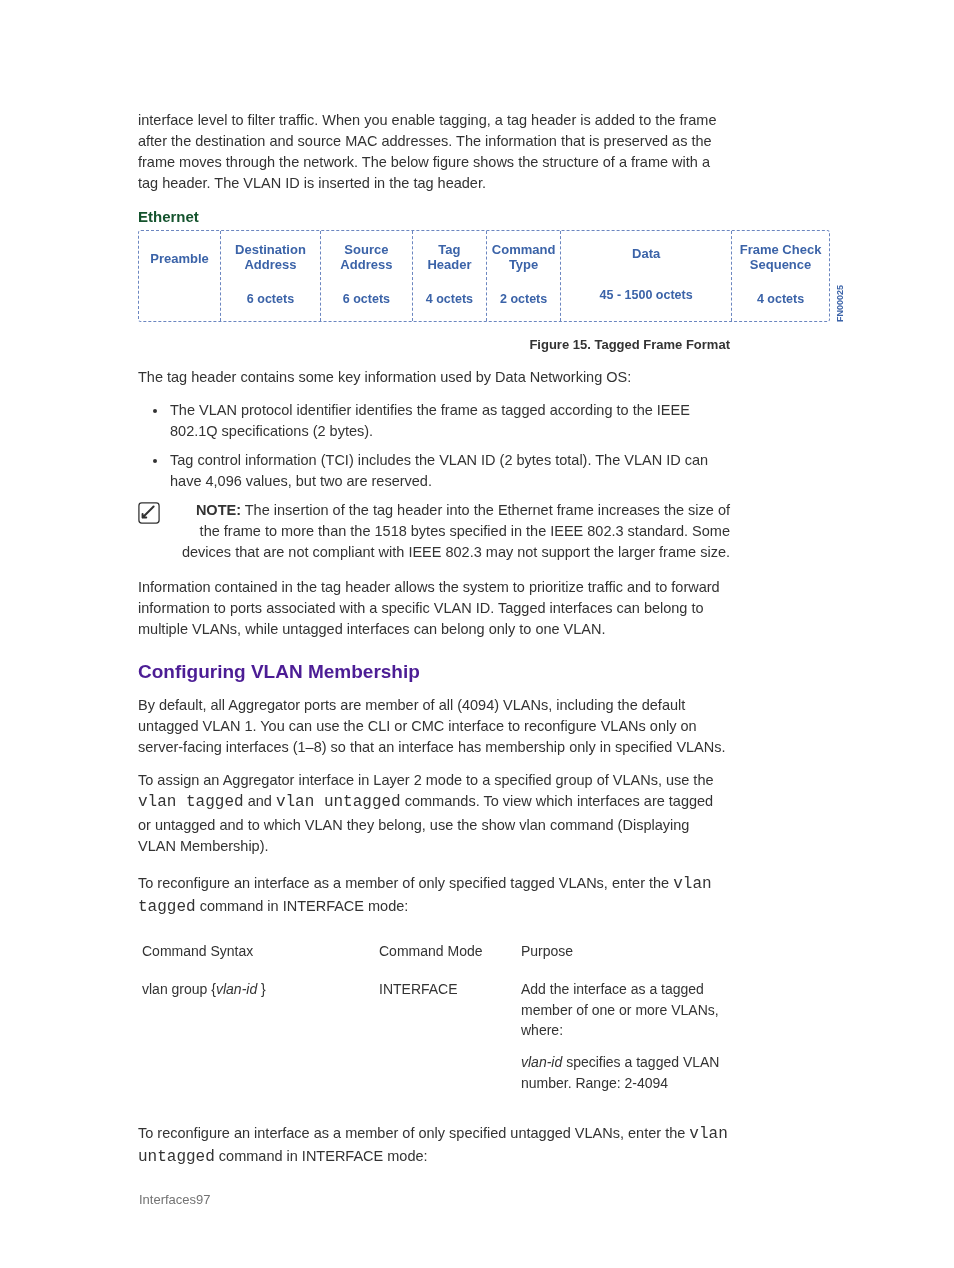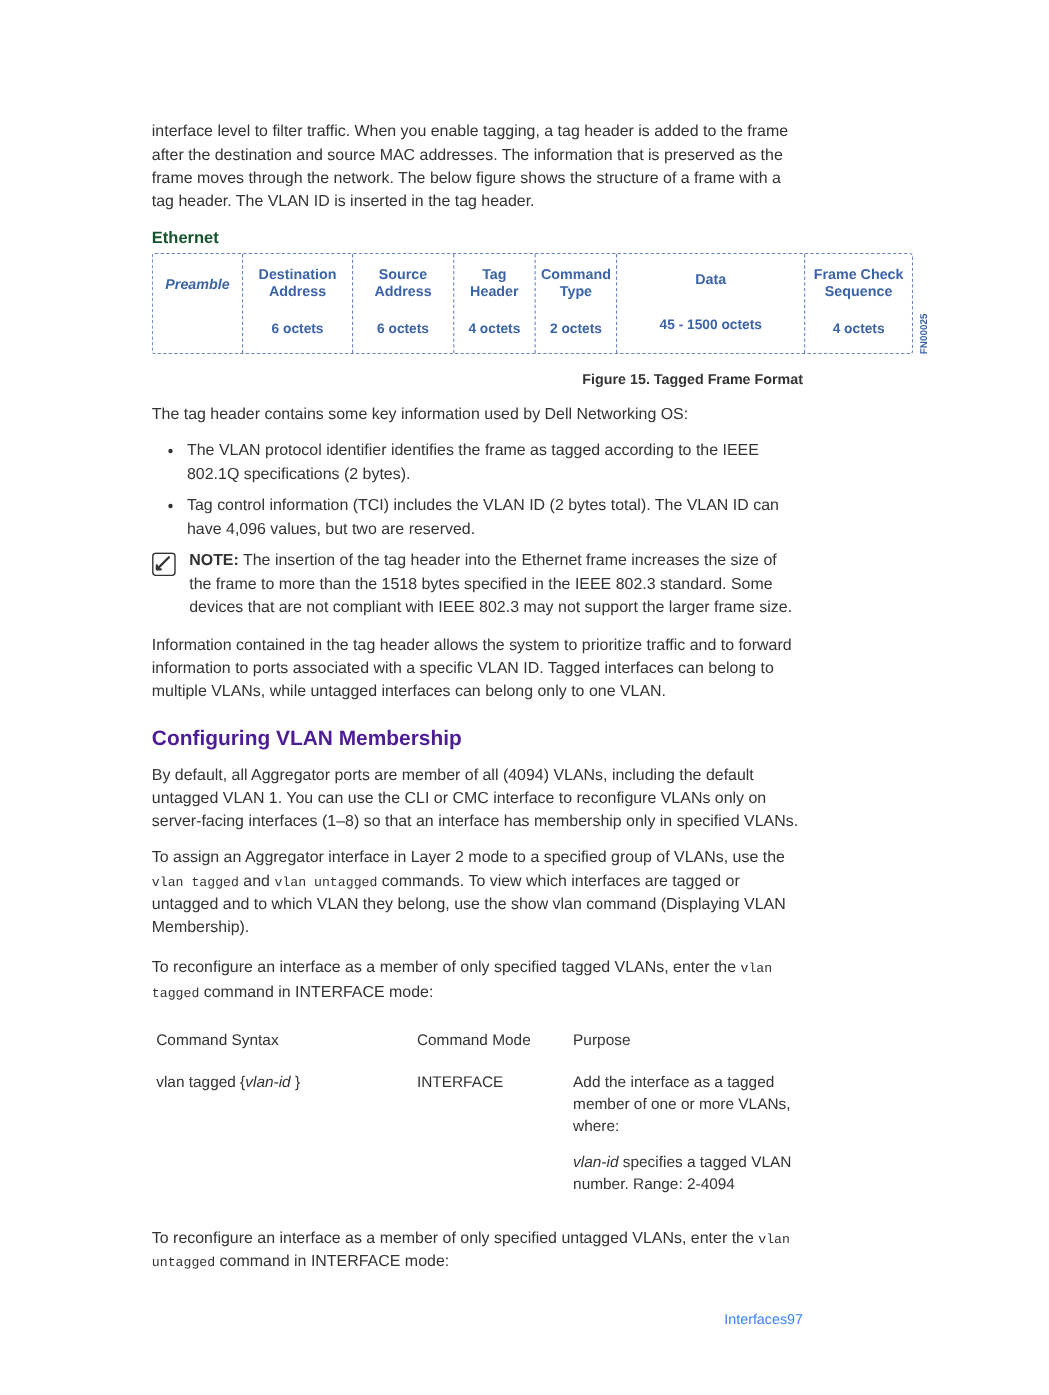--- a/index.html
+++ b/index.html
@@ -65,31 +65,31 @@
     display: flex;
     gap: 12px;
     margin: 6px 0 14px 0;
   }
   .note-icon {
     flex: 0 0 22px;
     height: 22px;
     margin-top: 2px;
   }
   .note-icon svg { width: 22px; height: 22px; }
-  .note-text { flex: 1; }
+  .note-text { flex: 1; text-align: right; }
   .note-label { font-weight: bold; }
   h3.section {
     font-size: 19px;
     font-weight: bold;
     margin: 18px 0 10px 0;
     color: #4c1d95;
   }
   code, .mono {
     font-family: "Courier New", monospace;
-    font-size: 12px;
+    font-size: 16px;
   }
   .cmd-table {
     width: 100%;
     border-collapse: collapse;
     margin: 16px 0 14px 0;
     font-size: 14px;
   }
   .cmd-table th {
     text-align: left;
     font-weight: normal;
@@ -100,40 +100,40 @@
     text-align: left;
     padding: 6px 8px 6px 4px;
     vertical-align: top;
   }
   .cmd-table .col-syntax { width: 225px; }
   .cmd-table .col-mode { width: 130px; }
   .ital { font-style: italic; }
   .footer {
     position: absolute;
     bottom: 58px;
-    left: 124px;
+    left: 139px;
     right: 114px;
     display: flex;
-    justify-content: flex-end;
+    justify-content: flex-start;
     font-size: 13px;
-    color: #3b82f6;
+    color: #737373;
   }
 </style>
 </head>
 <body>
 
 <div class="page">
 
   <p class="para">interface level to filter traffic. When you enable tagging, a tag header is added to the frame after the destination and source MAC addresses. The information that is preserved as the frame moves through the network. The below figure shows the structure of a frame with a tag header. The VLAN ID is inserted in the tag header.</p>
 
   <div class="diagram-title">Ethernet</div>
 
   <div style="display:flex;align-items:stretch;gap:4px;">
     <div class="diagram">
-      <div class="col" style="width:78px;font-style:italic;">
+      <div class="col" style="width:78px;">
         <div class="label">Preamble</div>
         <div class="size"></div>
       </div>
       <div class="col" style="width:96px;">
         <div class="label">Destination Address</div>
         <div class="size">6 octets</div>
       </div>
       <div class="col" style="width:88px;">
         <div class="label">Source Address</div>
         <div class="size">6 octets</div>
@@ -153,21 +153,21 @@
       <div class="col" style="width:94px;">
         <div class="label">Frame Check Sequence</div>
         <div class="size">4 octets</div>
       </div>
     </div>
     <div class="vert" style="writing-mode:vertical-rl;transform:rotate(180deg);font-size:9px;color:#3b63a8;font-weight:bold;align-self:flex-end;padding-bottom:2px;">FN00025</div>
   </div>
 
   <div class="fig-caption">Figure 15. Tagged Frame Format</div>
 
-  <p class="para">The tag header contains some key information used by Dell Networking OS:</p>
+  <p class="para">The tag header contains some key information used by Data Networking OS:</p>
 
   <ul class="doc-list">
     <li>The VLAN protocol identifier identifies the frame as tagged according to the IEEE 802.1Q specifications (2 bytes).</li>
     <li>Tag control information (TCI) includes the VLAN ID (2 bytes total). The VLAN ID can have 4,096 values, but two are reserved.</li>
   </ul>
 
   <div class="note-block">
     <div class="note-icon">
       <svg viewBox="0 0 24 24">
           <rect x="1" y="1" width="22" height="22" rx="3" fill="#fff" stroke="#333" stroke-width="1.4"></rect>
@@ -195,21 +195,21 @@
 
   <table class="cmd-table">
     <tbody>
         <tr>
       <th class="col-syntax">Command Syntax</th>
       <th class="col-mode">Command Mode</th>
       <th>Purpose</th>
     </tr>
     <tr>
       <td>
-        <span>vlan tagged {</span><span class="ital">vlan-id </span><span>}</span>
+        <span>vlan group {</span><span class="ital">vlan-id </span><span>}</span>
       </td>
       <td>INTERFACE</td>
       <td>
         <div style="margin-bottom:12px;">Add the interface as a tagged member of one or more VLANs, where:</div>
         <div>
           <span class="ital">vlan-id</span><span> specifies a tagged VLAN number. Range: 2-4094</span>
         </div>
       </td>
     </tr>
   </tbody>

